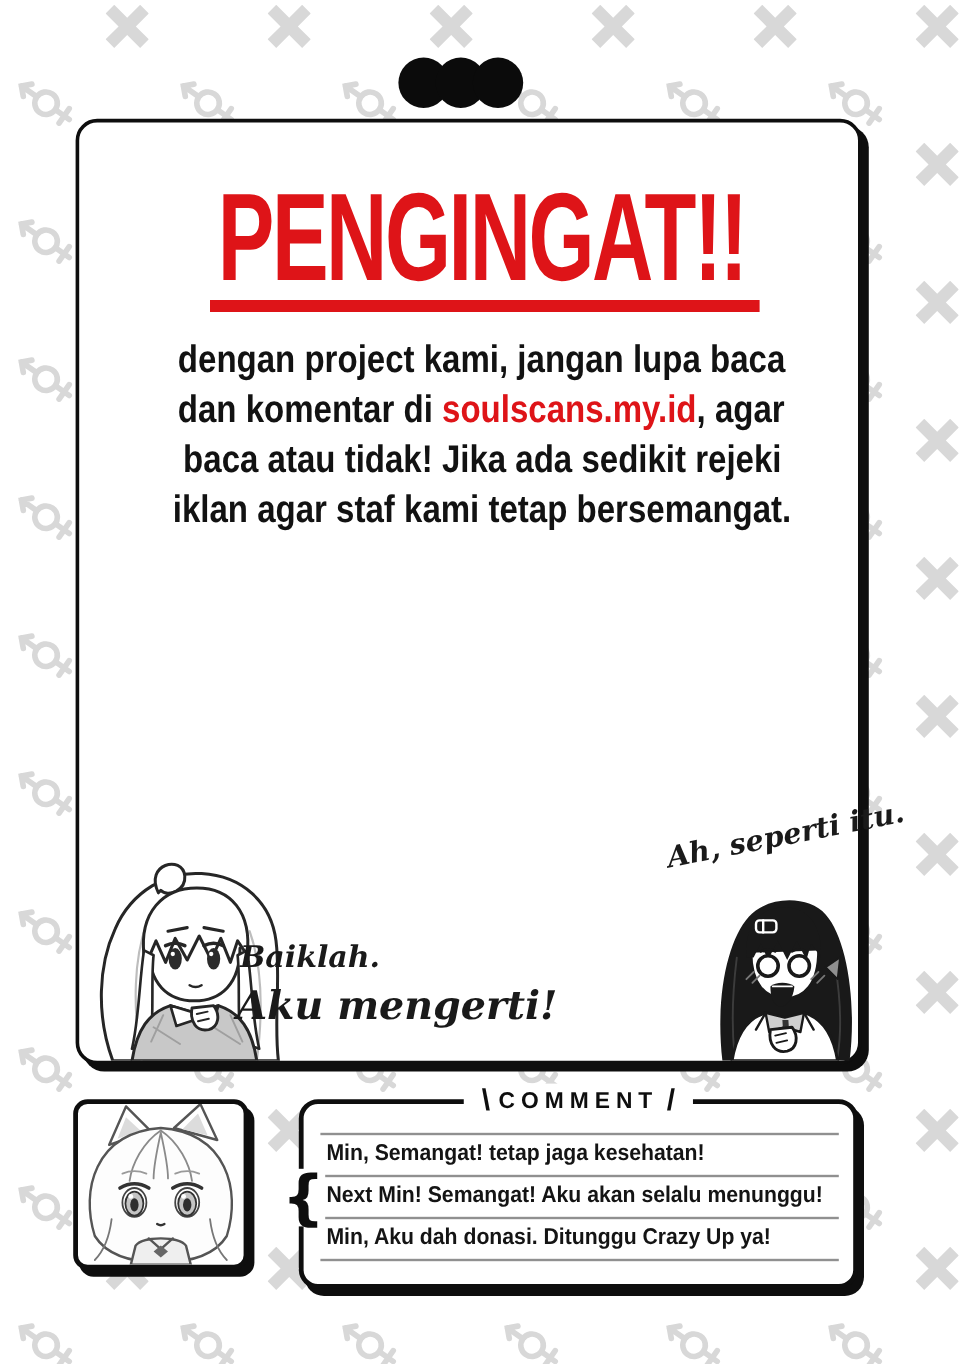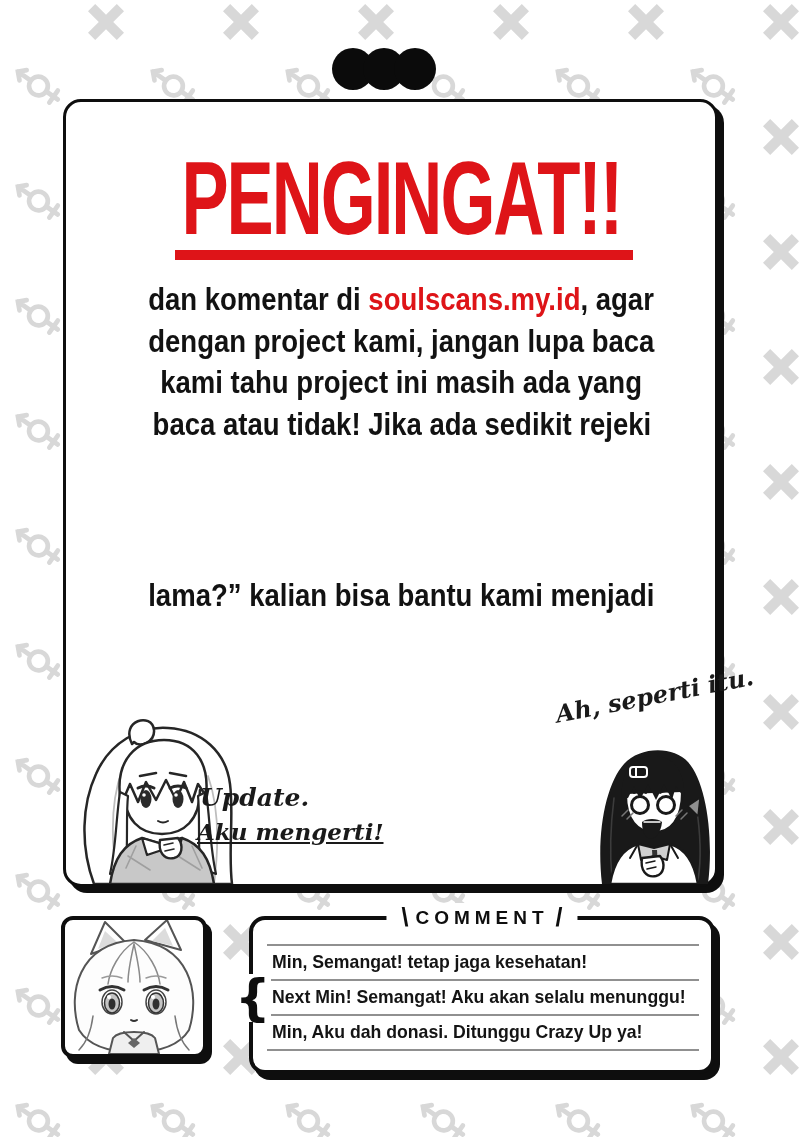--- a/index.html
+++ b/index.html
@@ -29,21 +29,21 @@
   .bline{height:41.5px;display:flex;justify-content:center;align-items:center;white-space:nowrap;}
   .tl{flex:none;font-size:32px;transform:scaleX(0.86);}
   .red{color:var(--red,#de1418);}
   .blue{color:var(--blue,#3226cc);}
   
   .char{position:absolute;z-index:2;}
   #girl-left{left:66px;top:718px;}
   #girl-right{left:594px;top:736px;}
   .speech{position:absolute;z-index:3;color:#1a1a1a;font-family:"DejaVu Serif",serif;font-style:italic;font-weight:bold;white-space:nowrap;}
   #speech-left1{left:200px;top:783px;font-size:25px;}
-  #speech-left2{left:197px;top:818px;font-size:23px;text-decoration:underline;}
+  #speech-left2{left:197px;top:818px;font-size:33px;}
   #speech-right{left:556px;top:700px;font-size:24px;transform:rotate(-11deg);transform-origin:left center;}
   
   .avatar-box{
     position:absolute;left:61px;top:916px;width:138px;height:134px;background:#fff;overflow:hidden;
     border:4px solid #0e0e0e;border-radius:12px;box-shadow:5px 6px 0 #0e0e0e;z-index:2;
   }
   .comment-box{
     position:absolute;left:249px;top:916px;width:458px;height:150px;background:#fff;
     border:4px solid #0e0e0e;border-radius:16px;box-shadow:5px 6px 0 #0e0e0e;z-index:2;
   }
@@ -498,37 +498,34 @@
 
 <div class="card"></div>
 
 <div class="title-wrap">
   <div class="title">PENGINGAT!!</div>
 </div>
 <div class="underline"></div>
 
 <div class="para" id="para1">
   <div class="bline">
+      <span class="tl">dengan project kami, jangan lupa baca</span>
+    </div>
+  <div class="bline">
     <span class="tl"><span>dan komentar di </span><span class="red">soulscans.my.id</span><span>, agar</span></span>
   </div>
   <div class="bline">
-      <span class="tl">dengan project kami, jangan lupa baca</span>
+      <span class="tl">baca atau tidak! Jika ada sedikit rejeki</span>
     </div>
   <div class="bline">
-      <span class="tl">kami tahu project ini masih ada yang</span>
-    </div>
-  <div class="bline">
-      <span class="tl">baca atau tidak! Jika ada sedikit rejeki</span>
+      <span class="tl">iklan agar staf kami tetap bersemangat.</span>
     </div>
 </div>
 
 <div class="para" id="para2">
-  <div class="bline">
-      <span class="tl">lama?” kalian bisa bantu kami menjadi</span>
-    </div>
 </div>
 
 <svg id="girl-left" class="char" width="198" height="166" viewBox="0 0 198 166" fill="none" stroke-linejoin="round" stroke-linecap="round">
   <path d="M28 166 C14 128 16 86 30 56 C44 24 74 8 102 10 C136 12 160 34 164 66 C168 98 162 132 166 166 Z" fill="#fff" stroke="#262626" stroke-width="2.5"></path>
   <path d="M52 166 C44 120 46 80 56 52" stroke="#bdbdbd" stroke-width="1.8"></path>
   <path d="M148 166 C154 120 152 86 142 58" stroke="#bdbdbd" stroke-width="1.8"></path>
   <path d="M66 26 C54 2 86 -6 88 12 C89 24 74 30 68 24 Z" fill="#fff" stroke="#262626" stroke-width="2.5"></path>
   <path d="M58 72 C58 102 74 116 96 116 C118 116 134 102 134 72" fill="#fff" stroke="#262626" stroke-width="2.5"></path>
   <path d="M54 78 C50 42 70 22 98 22 C126 22 144 42 140 78 L132 66 L126 84 L118 64 L110 82 L100 62 L90 82 L80 64 L72 84 L64 66 L58 80 Z" fill="#fff" stroke="#262626" stroke-width="2.5"></path>
   <path d="M54 74 C50 100 50 130 44 156 L60 150 C62 120 60 96 62 78 Z" fill="#fff" stroke="#262626" stroke-width="2.2"></path>
@@ -562,21 +559,21 @@
   <path d="M50 86 L66 86" stroke="#fff" stroke-width="1.5"></path>
   <path d="M94 70 L106 62 L104 80 Z" fill="#8f8f8f" stroke="#191919" stroke-width="1.5"></path>
   <path d="M16 148 C20 124 30 112 44 108 L60 112 L76 108 C90 112 100 124 104 148 Z" fill="#ffffff" stroke="#191919" stroke-width="2.5"></path>
   <path d="M44 108 L60 112 L76 108 L73 124 L60 120 L47 124 Z" fill="#cfcfcf" stroke="#191919" stroke-width="2"></path>
   <path d="M58 114 L63 114 L64 132 L59 132 Z" fill="#333"></path>
   <path d="M44 108 L36 122 M76 108 L84 122" stroke="#191919" stroke-width="2"></path>
   <path d="M48 122 C46 134 52 142 62 140 C70 138 72 128 66 120 Z" fill="#fff" stroke="#191919" stroke-width="2.4"></path>
   <path d="M52 127 L61 125 M53 133 L62 131" stroke="#191919" stroke-width="1.5"></path>
 </svg>
 
-<div class="speech" id="speech-left1">Update.</div>
+<div class="speech" id="speech-left1">Baiklah.</div>
 <div class="speech" id="speech-left2">Aku mengerti!</div>
 <div class="speech" id="speech-right">Ah, seperti itu.</div>
 
 <div class="avatar-box">
   <svg width="138" height="134" viewBox="0 0 138 134" fill="none" stroke-linecap="round" stroke-linejoin="round">
     <polygon points="26,34 40,2 60,22" fill="#fff" stroke="#555" stroke-width="2"></polygon>
     <polygon points="33,29 40,11 52,22" fill="#dcdcdc"></polygon>
     <polygon points="80,20 102,0 116,30" fill="#fff" stroke="#555" stroke-width="2"></polygon>
     <polygon points="87,21 100,8 108,26" fill="#dcdcdc"></polygon>
     <path d="M14 110 C2 72 14 24 69 20 C124 24 136 72 124 110 C114 126 94 132 69 132 C44 132 24 126 14 110 Z" fill="#fdfdfd" stroke="#555" stroke-width="2"></path>

